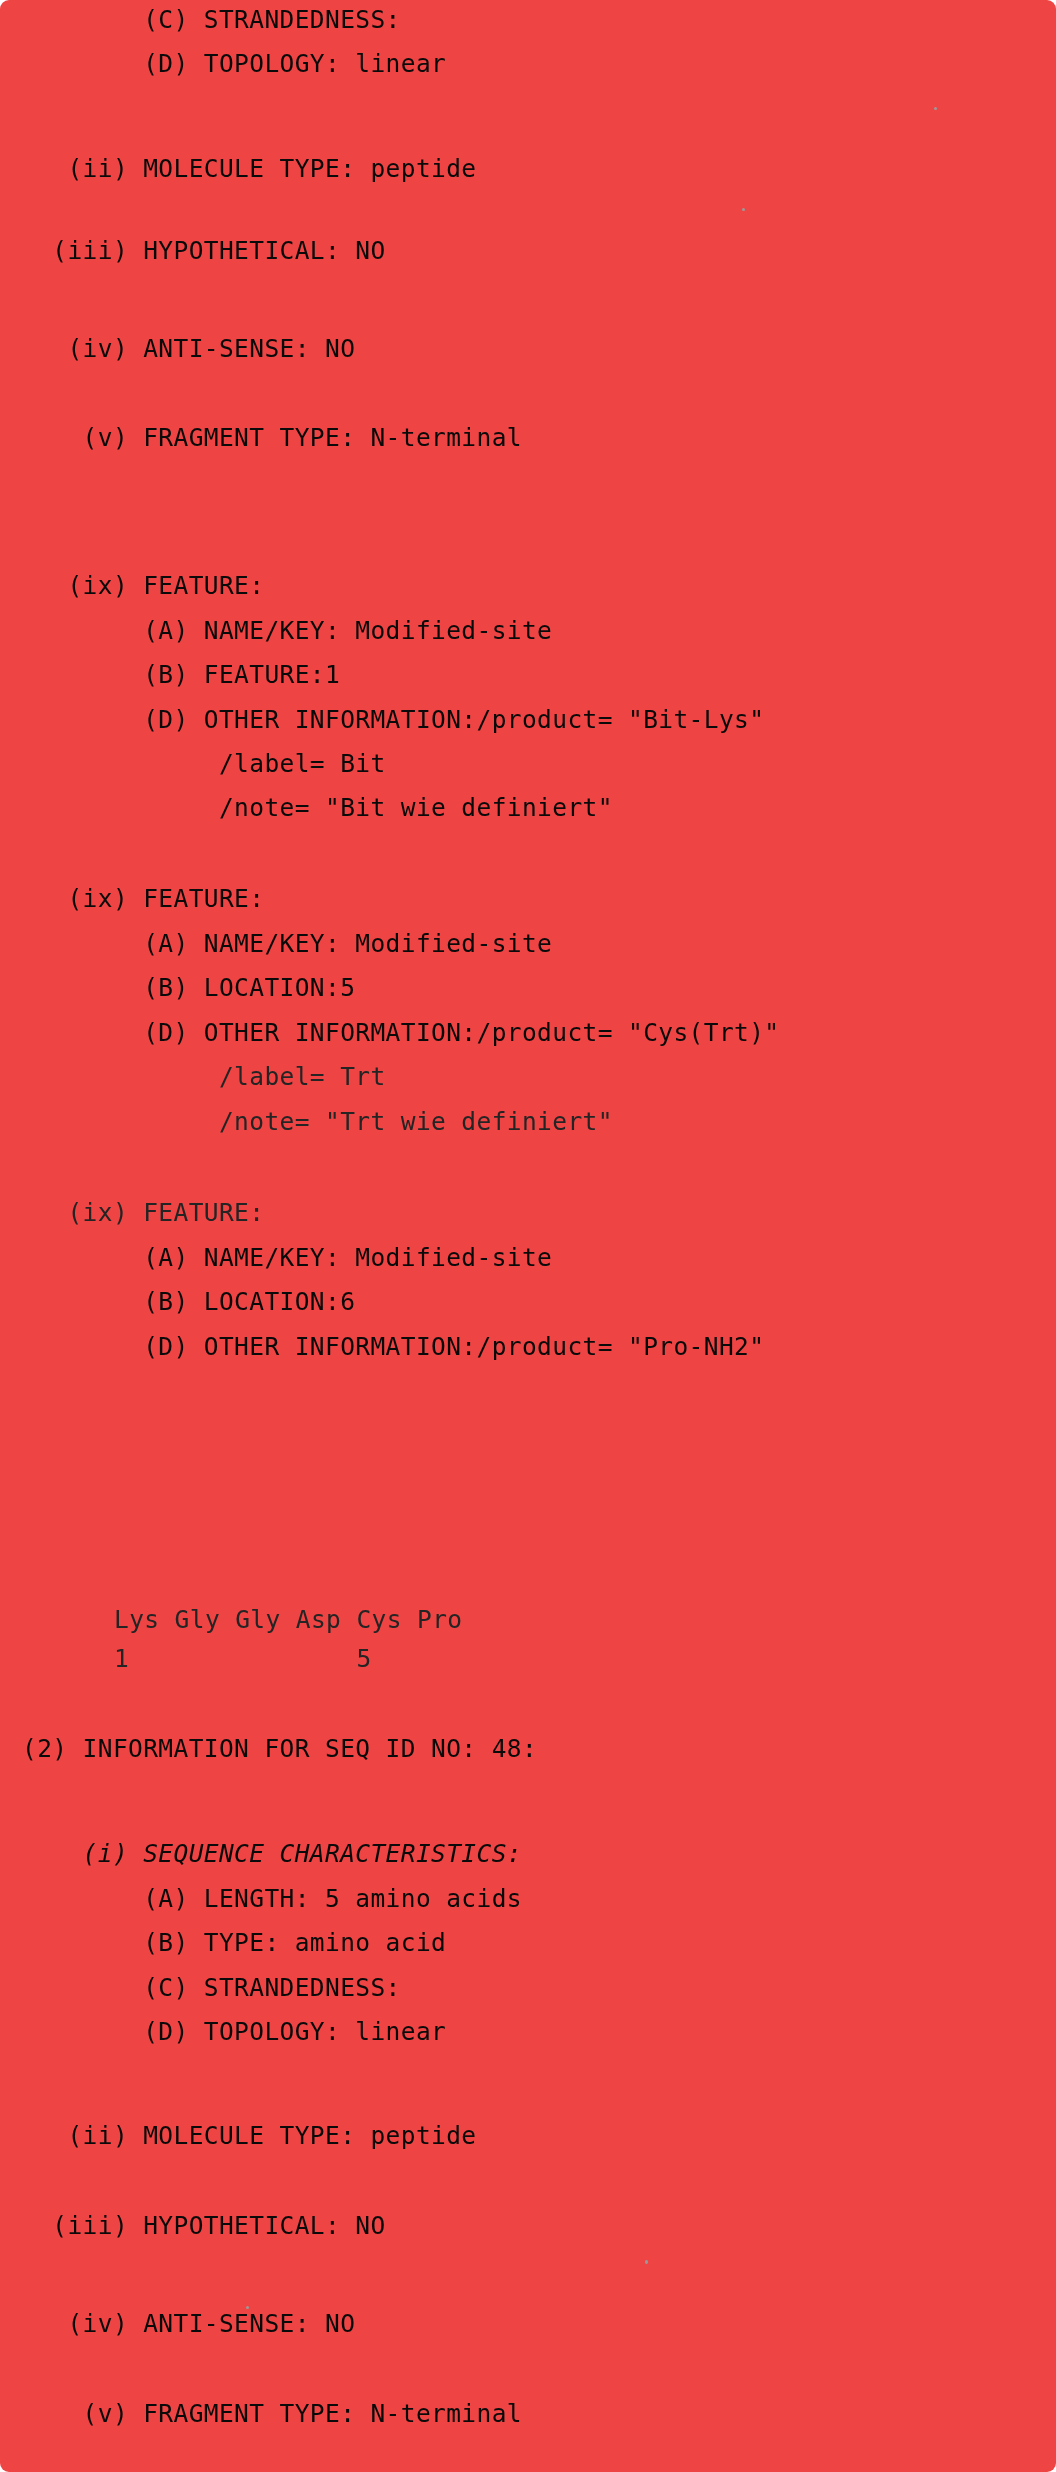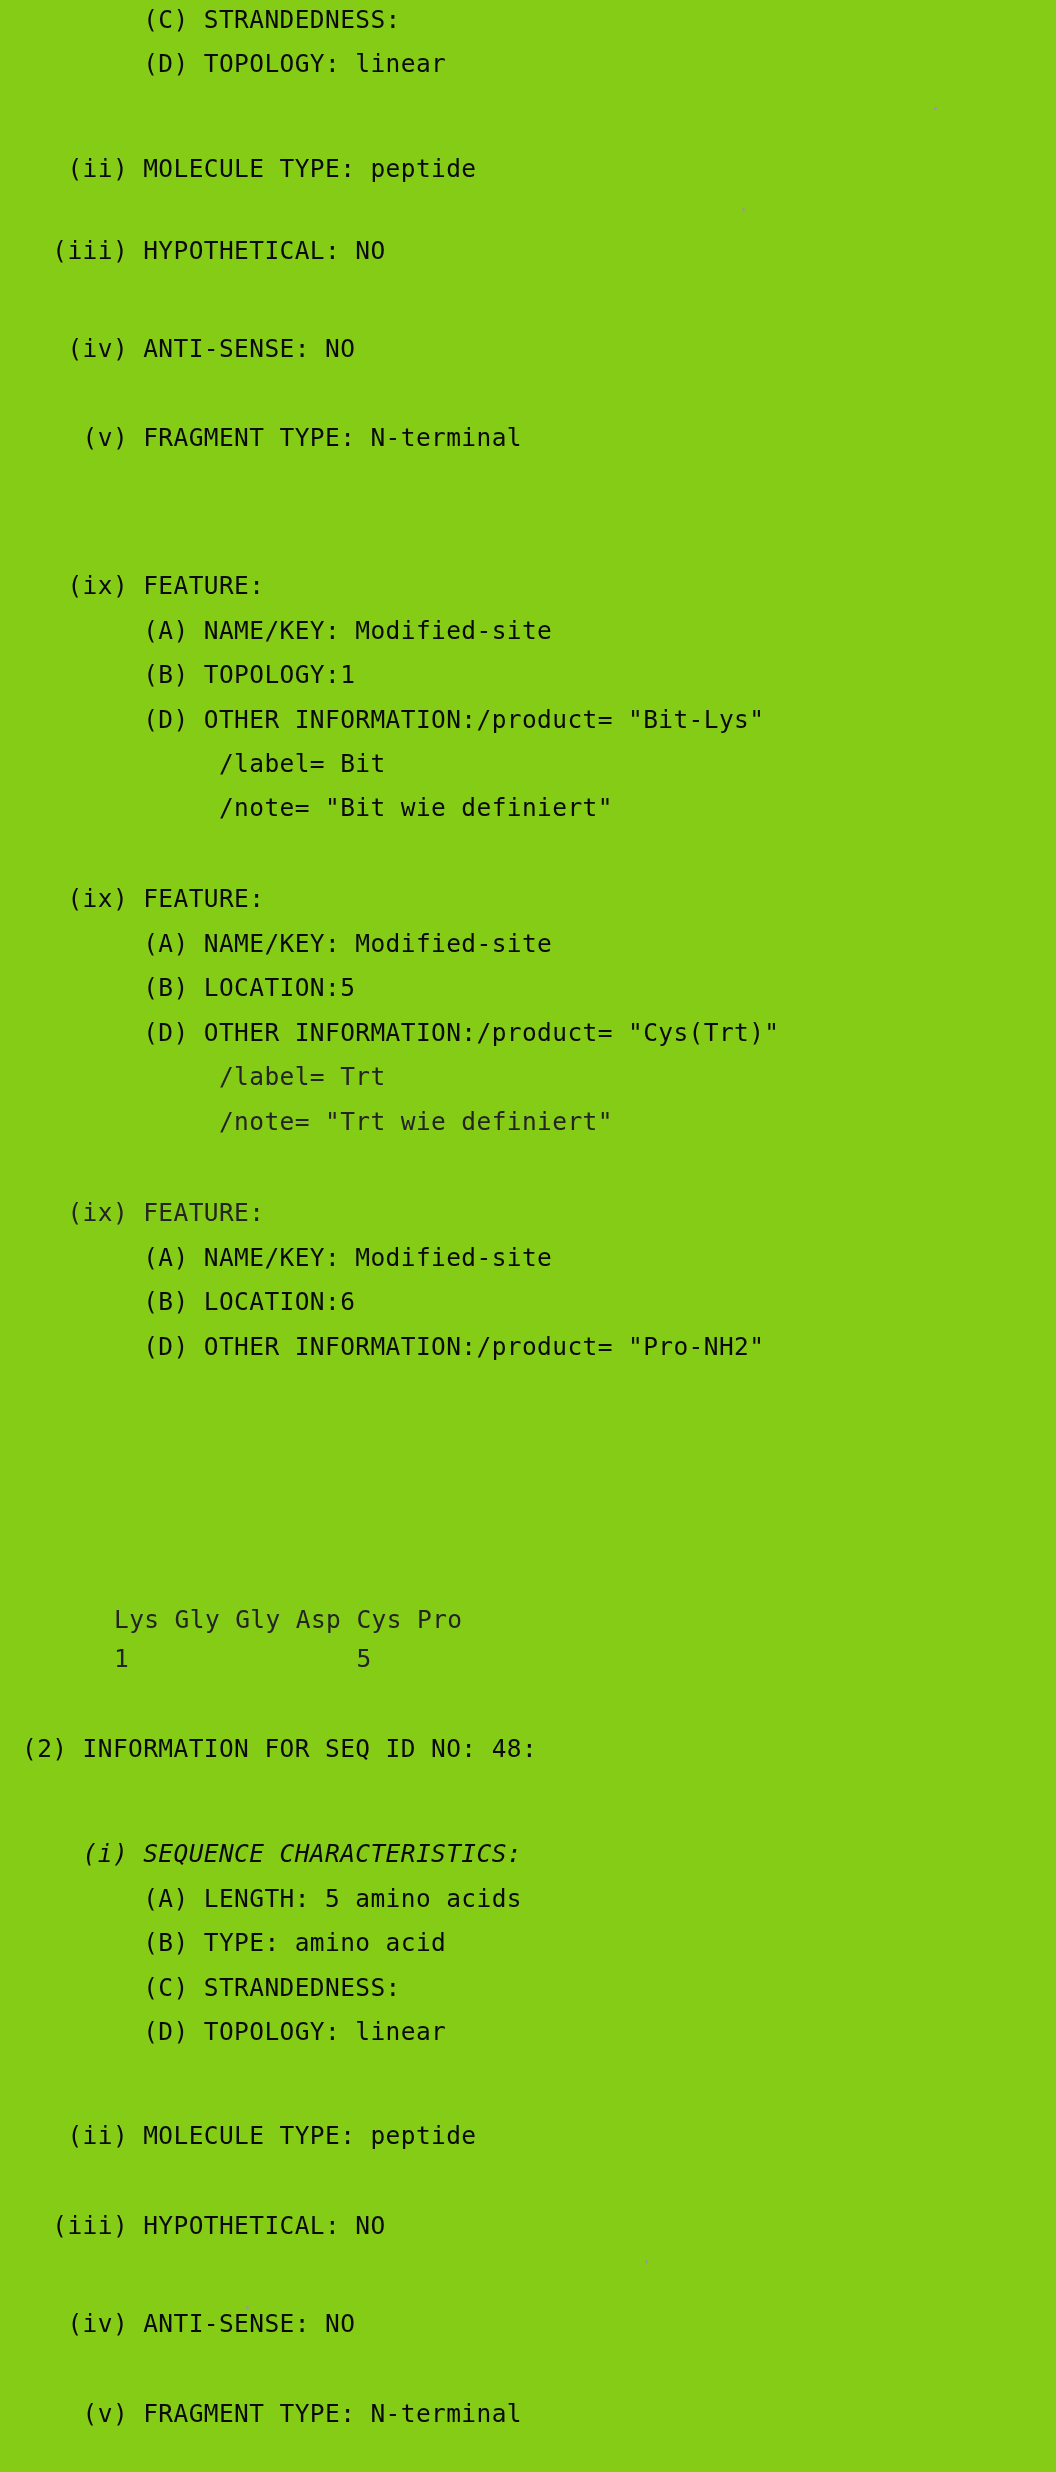--- a/index.html
+++ b/index.html
@@ -13,21 +13,22 @@
     height: 2472px;
     position: relative;
     overflow: hidden;
     font-family: "DejaVu Sans Mono", "Liberation Mono", monospace;
   }
 
   
   .page {
     position: absolute;
     inset: 0;
-    background: #84cc16;
+    background: #ef4444;
+    border-radius: 9px;
   }
 
   
   .line {
     position: absolute;
     white-space: pre;
     color: #131313;
     font-size: 24.5px;
     letter-spacing: 0.4px;
     line-height: 28px;
@@ -60,21 +61,21 @@
   <div class="line ink-strong" style="left:22px; top:237px;">  (iii) HYPOTHETICAL: NO</div>
 
   <div class="line ink-strong" style="left:22px; top:335px;">   (iv) ANTI-SENSE: NO</div>
 
   <div class="line ink-strong" style="left:22px; top:424px;">    (v) FRAGMENT TYPE: N-terminal</div>
 
   <div class="line ink-strong" style="left:22px; top:572px;">   (ix) FEATURE:</div>
 
   <div class="line ink-strong" style="left:22px; top:617px;">        (A) NAME/KEY: Modified-site</div>
 
-  <div class="line ink-strong" style="left:22px; top:661px;">        (B) TOPOLOGY:1</div>
+  <div class="line ink-strong" style="left:22px; top:661px;">        (B) FEATURE:1</div>
 
   <div class="line ink-strong" style="left:22px; top:706px;">        (D) OTHER INFORMATION:/product= "Bit-Lys"</div>
 
   <div class="line ink-strong" style="left:22px; top:750px;">             /label= Bit</div>
 
   <div class="line ink-strong" style="left:22px; top:794px;">             /note= "Bit wie definiert"</div>
 
   <div class="line ink-strong" style="left:22px; top:885px;">   (ix) FEATURE:</div>
 
   <div class="line ink-strong" style="left:22px; top:930px;">        (A) NAME/KEY: Modified-site</div>

